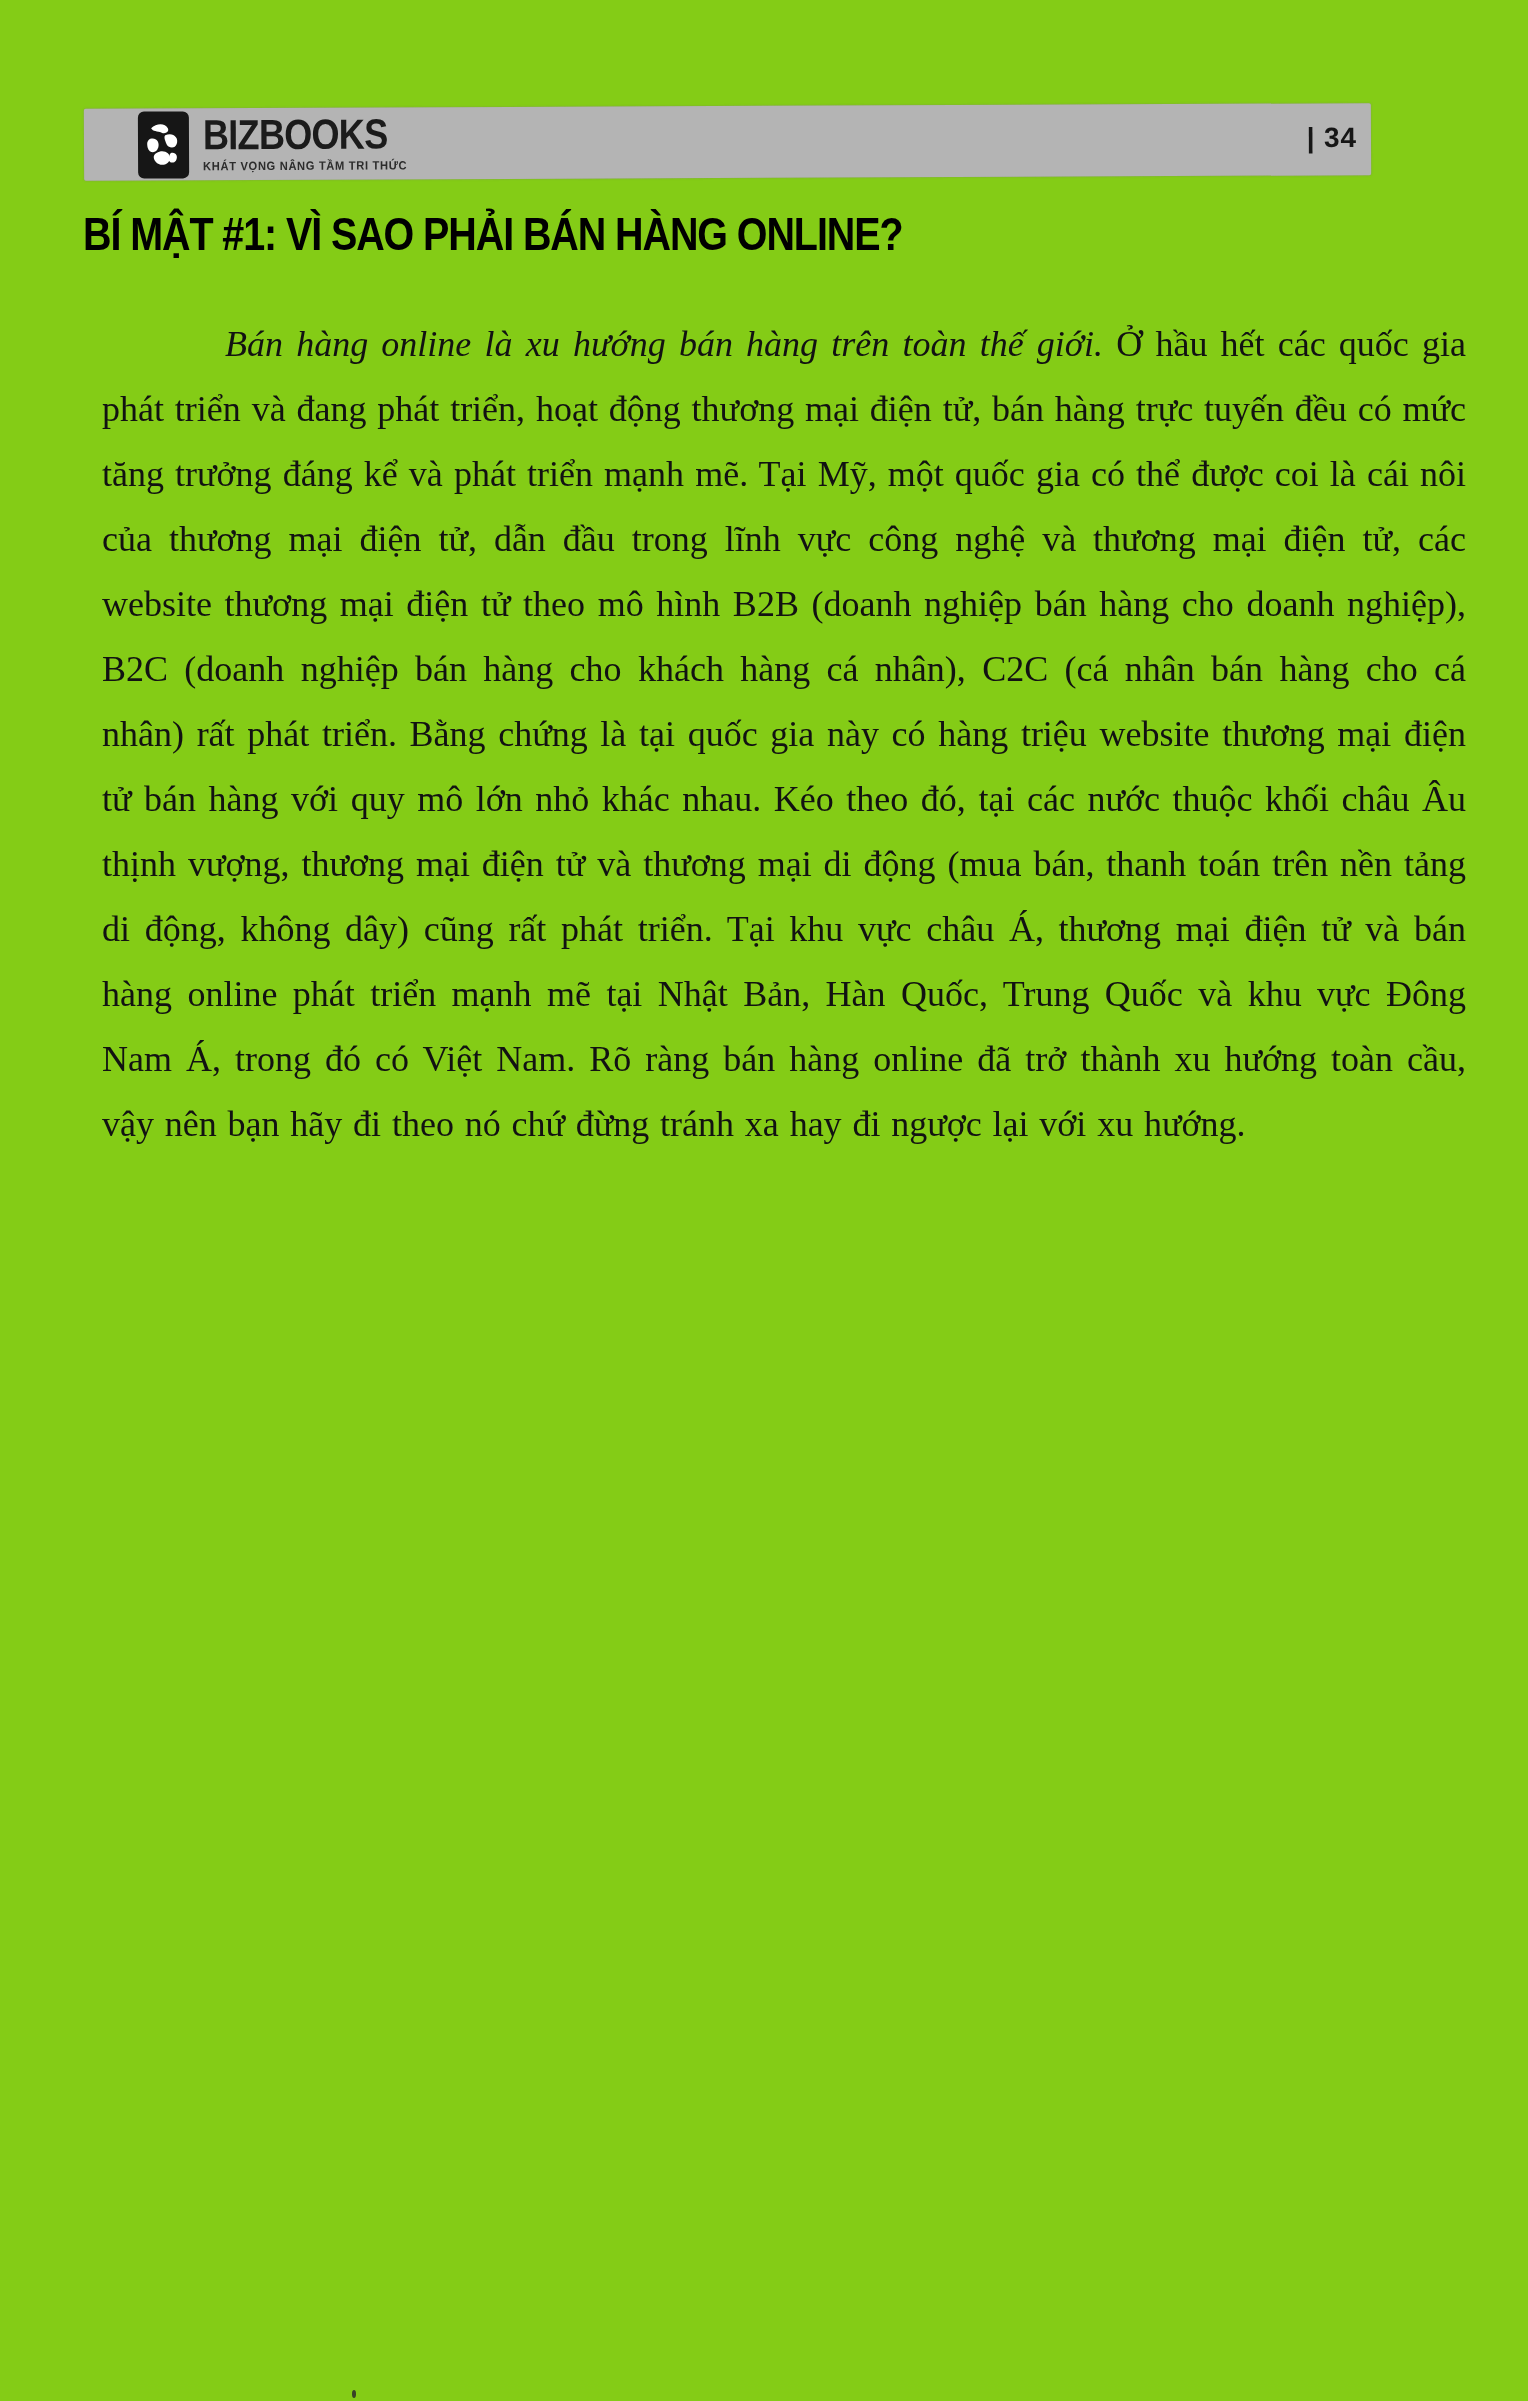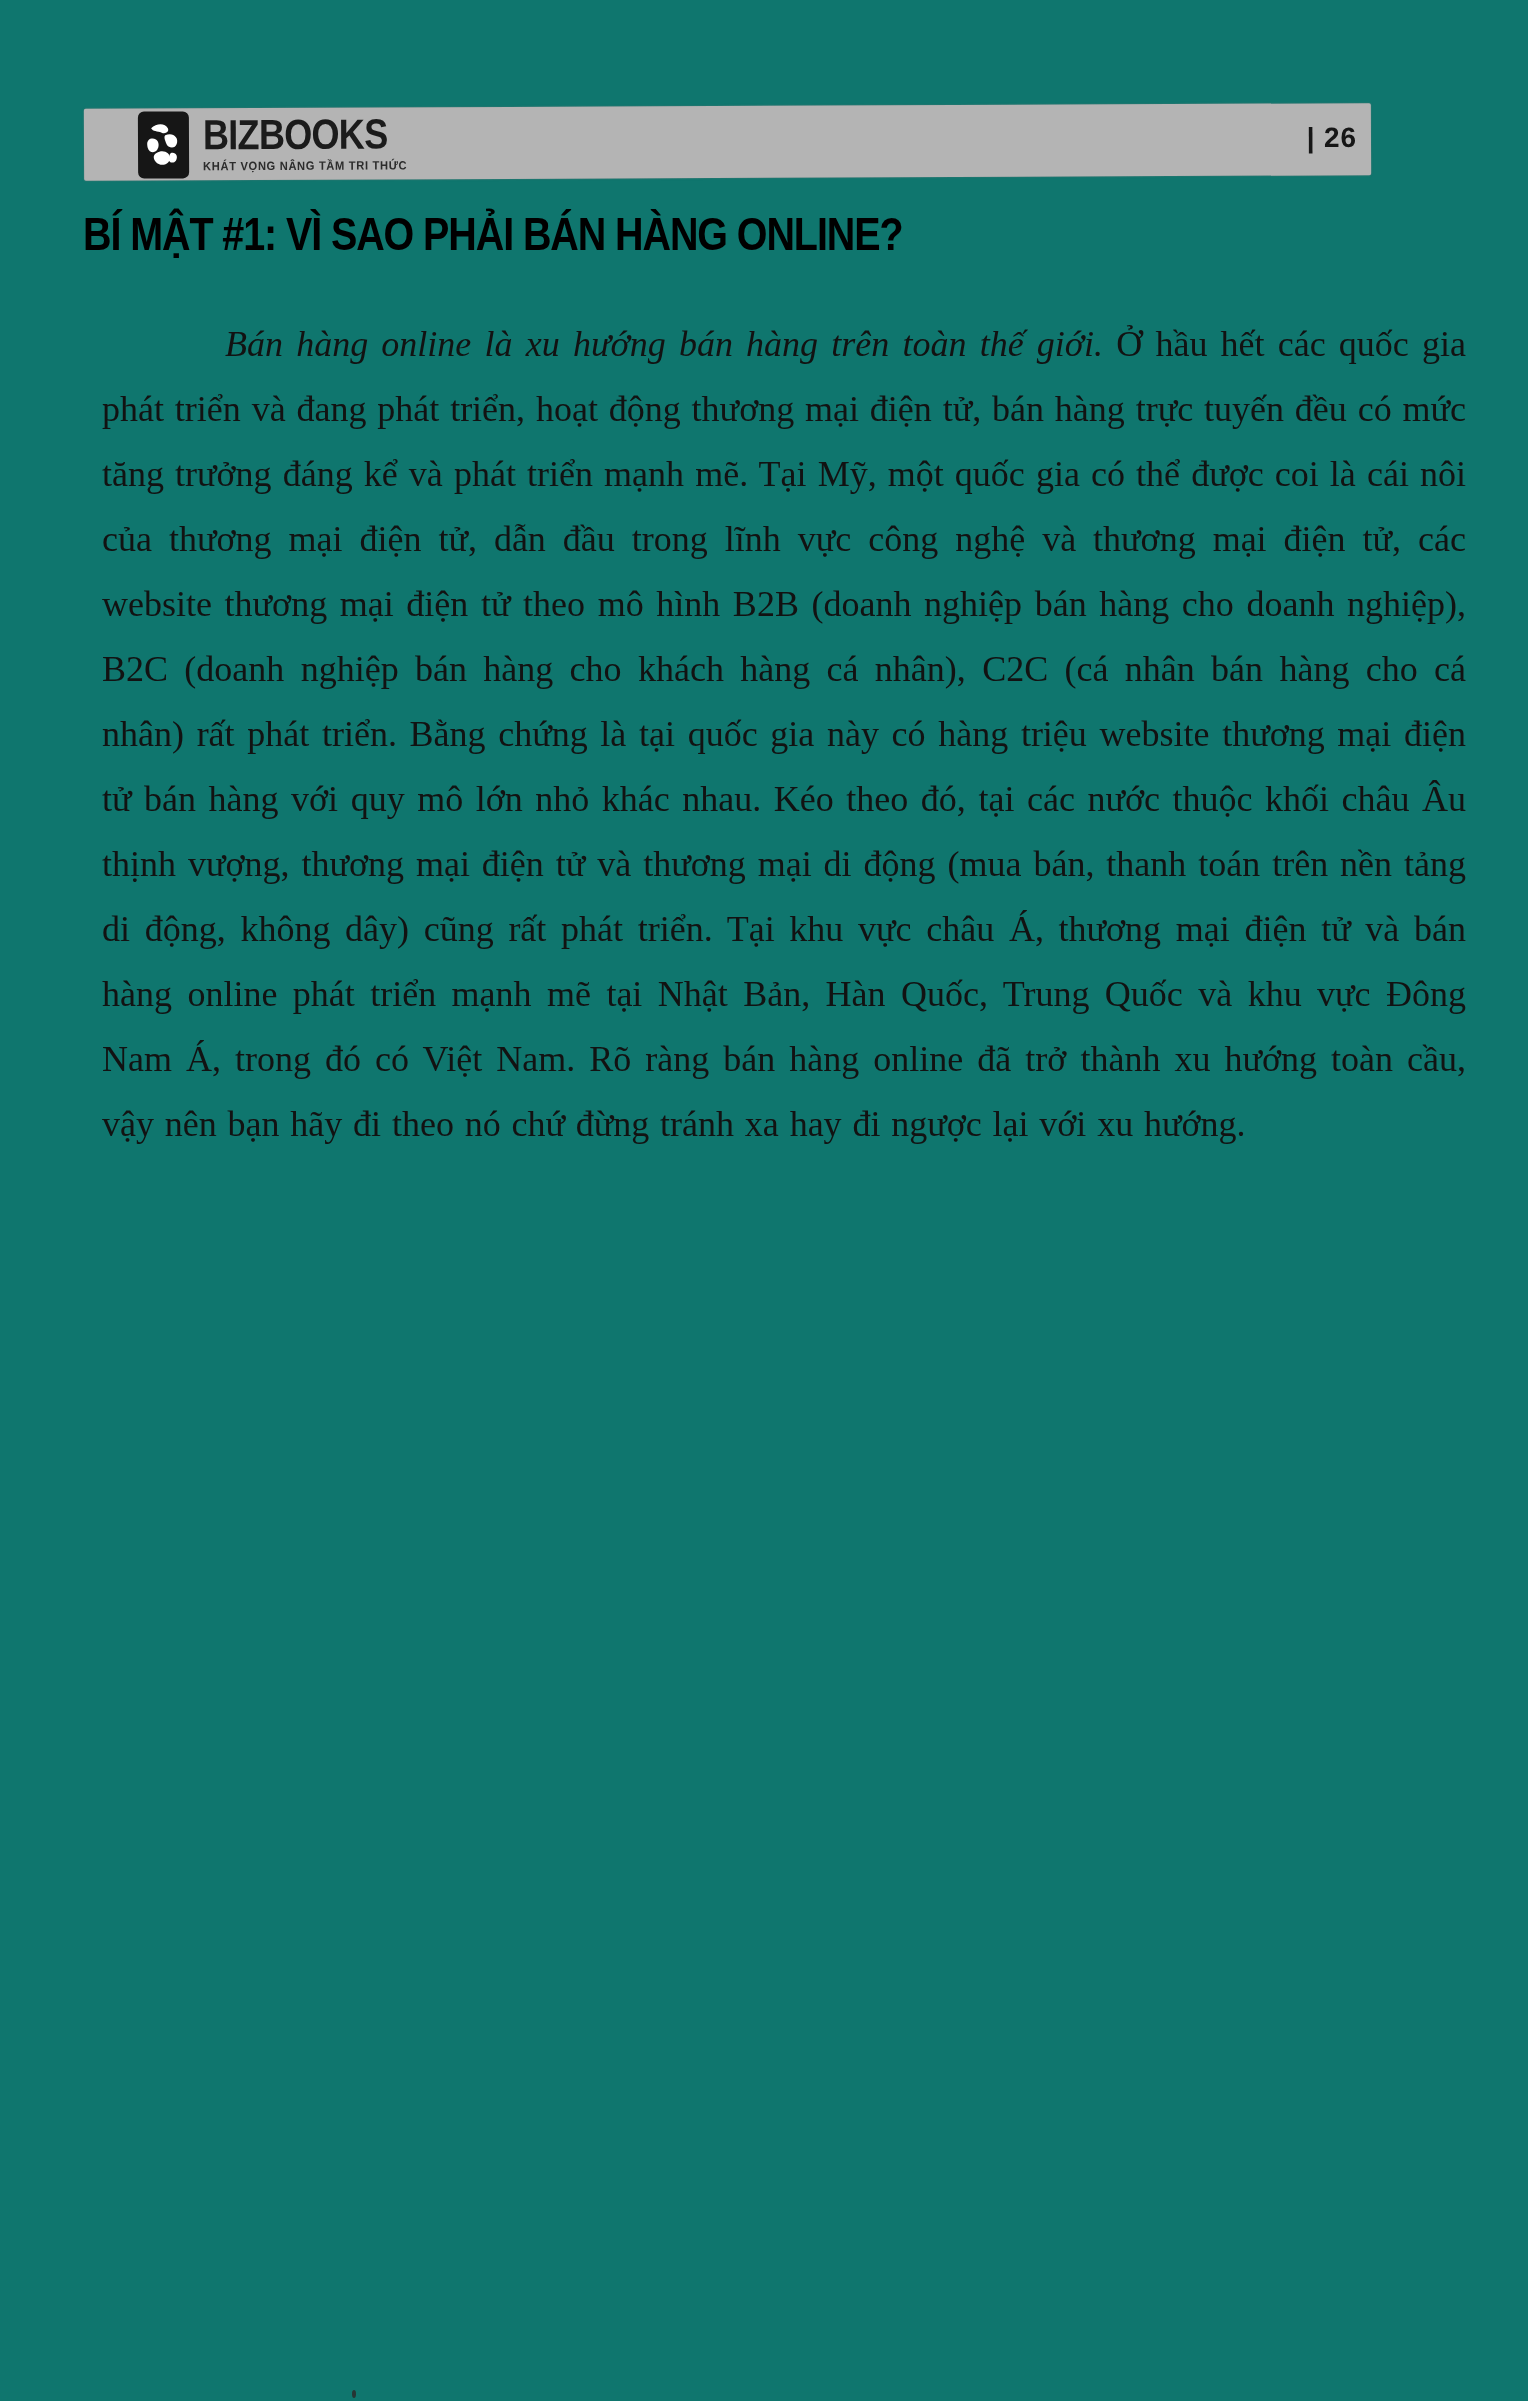--- a/index.html
+++ b/index.html
@@ -4,21 +4,21 @@
 <style>
   html, body {
     margin: 0;
     padding: 0;
     background: #ffffff;
   }
   .page {
     position: relative;
     width: 1528px;
     height: 2401px;
-    background: #0f766e;
+    background: #84cc16;
     overflow: hidden;
     font-family: "Liberation Serif", serif;
   }
 
   
   .header-band {
     position: absolute;
     left: 84px;
     top: 106px;
     width: 1287px;
@@ -141,21 +141,21 @@
             <path d="M31 38 C36 37, 39 42, 36 47 C33 51, 27 49, 28 44 C28.5 41, 29 39, 31 38 Z"></path>
           </g>
         </svg>
       </div>
       <div class="logo-text">
         <span class="brand">BIZBOOKS</span>
         <span class="tagline">KHÁT VỌNG NÂNG TẦM TRI THỨC</span>
       </div>
     </div>
 
-    <span class="page-number">| 26</span>
+    <span class="page-number">| 34</span>
   </div>
 
   <h1 class="article-title">BÍ MẬT #1: VÌ SAO PHẢI BÁN HÀNG ONLINE?</h1>
 
   <p class="article-body"><span class="lead-italic">Bán hàng online là xu hướng bán hàng trên toàn thế giới.</span><span> Ở hầu hết các quốc gia phát triển và đang phát triển, hoạt động thương mại điện tử, bán hàng trực tuyến đều có mức tăng trưởng đáng kể và phát triển mạnh mẽ. Tại Mỹ, một quốc gia có thể được coi là cái nôi của thương mại điện tử, dẫn đầu trong lĩnh vực công nghệ và thương mại điện tử, các website thương mại điện tử theo mô hình B2B (doanh nghiệp bán hàng cho doanh nghiệp), B2C (doanh nghiệp bán hàng cho khách hàng cá nhân), C2C (cá nhân bán hàng cho cá nhân) rất phát triển. Bằng chứng là tại quốc gia này có hàng triệu website thương mại điện tử bán hàng với quy mô lớn nhỏ khác nhau. Kéo theo đó, tại các nước thuộc khối châu Âu thịnh vượng, thương mại điện tử và thương mại di động (mua bán, thanh toán trên nền tảng di động, không dây) cũng rất phát triển. Tại khu vực châu Á, thương mại điện tử và bán hàng online phát triển mạnh mẽ tại Nhật Bản, Hàn Quốc, Trung Quốc và khu vực Đông Nam Á, trong đó có Việt Nam. Rõ ràng bán hàng online đã trở thành xu hướng toàn cầu, vậy nên bạn hãy đi theo nó chứ đừng tránh xa hay đi ngược lại với xu hướng.</span></p>
 
   <div class="speck speck-1"></div>
 
 </div>
 

